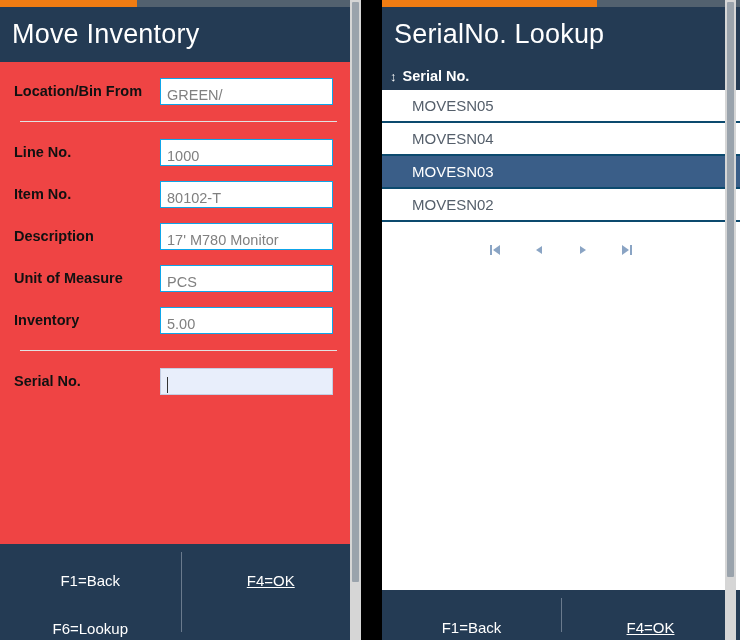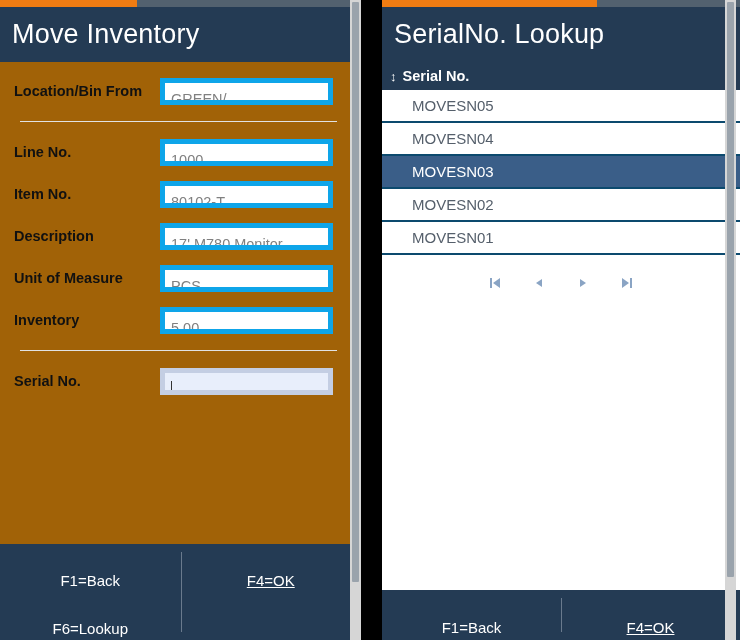--- a/index.html
+++ b/index.html
@@ -62,42 +62,42 @@
     text-align: center;
   }
 
   
   .form-area {
     position: absolute;
     top: 62px;
     left: 0;
     right: 0;
     bottom: 96px;
-    background: #a16207;
+    background: #ef4444;
     padding-top: 8px;
   }
   .field-row {
     display: flex;
     align-items: center;
     height: 42px;
     padding-left: 14px;
     padding-right: 28px;
   }
   .field-label {
     width: 146px;
     flex: 0 0 146px;
     font-size: 14.5px;
     font-weight: bold;
     color: #111111;
     white-space: nowrap;
   }
   .field-input {
     flex: 1 1 auto;
     height: 27px;
-    border: 5px solid #0ea5e9;
+    border: 1px solid #0ea5e9;
     background: #ffffff;
     color: #808080;
     font-size: 14.5px;
     font-family: "Liberation Sans", sans-serif;
     padding: 4px 6px;
     line-height: 25px;
     white-space: nowrap;
     overflow: hidden;
   }
   .field-input.focused {
@@ -337,23 +337,20 @@
         <span>MOVESN05</span>
       </div>
       <div class="list-row">
         <span>MOVESN04</span>
       </div>
       <div class="list-row selected">
         <span>MOVESN03</span>
       </div>
       <div class="list-row">
         <span>MOVESN02</span>
-      </div>
-      <div class="list-row">
-        <span>MOVESN01</span>
       </div>
 
       <div class="pager">
         <span class="pager-btn">
           <svg width="14" height="14" viewBox="0 0 14 14">
               <rect x="2" y="2" width="2" height="10" fill="#8aa4c4"></rect>
               <polygon points="12,2 12,12 5,7" fill="#8aa4c4"></polygon>
             </svg>
         </span>
         <span class="pager-btn">

